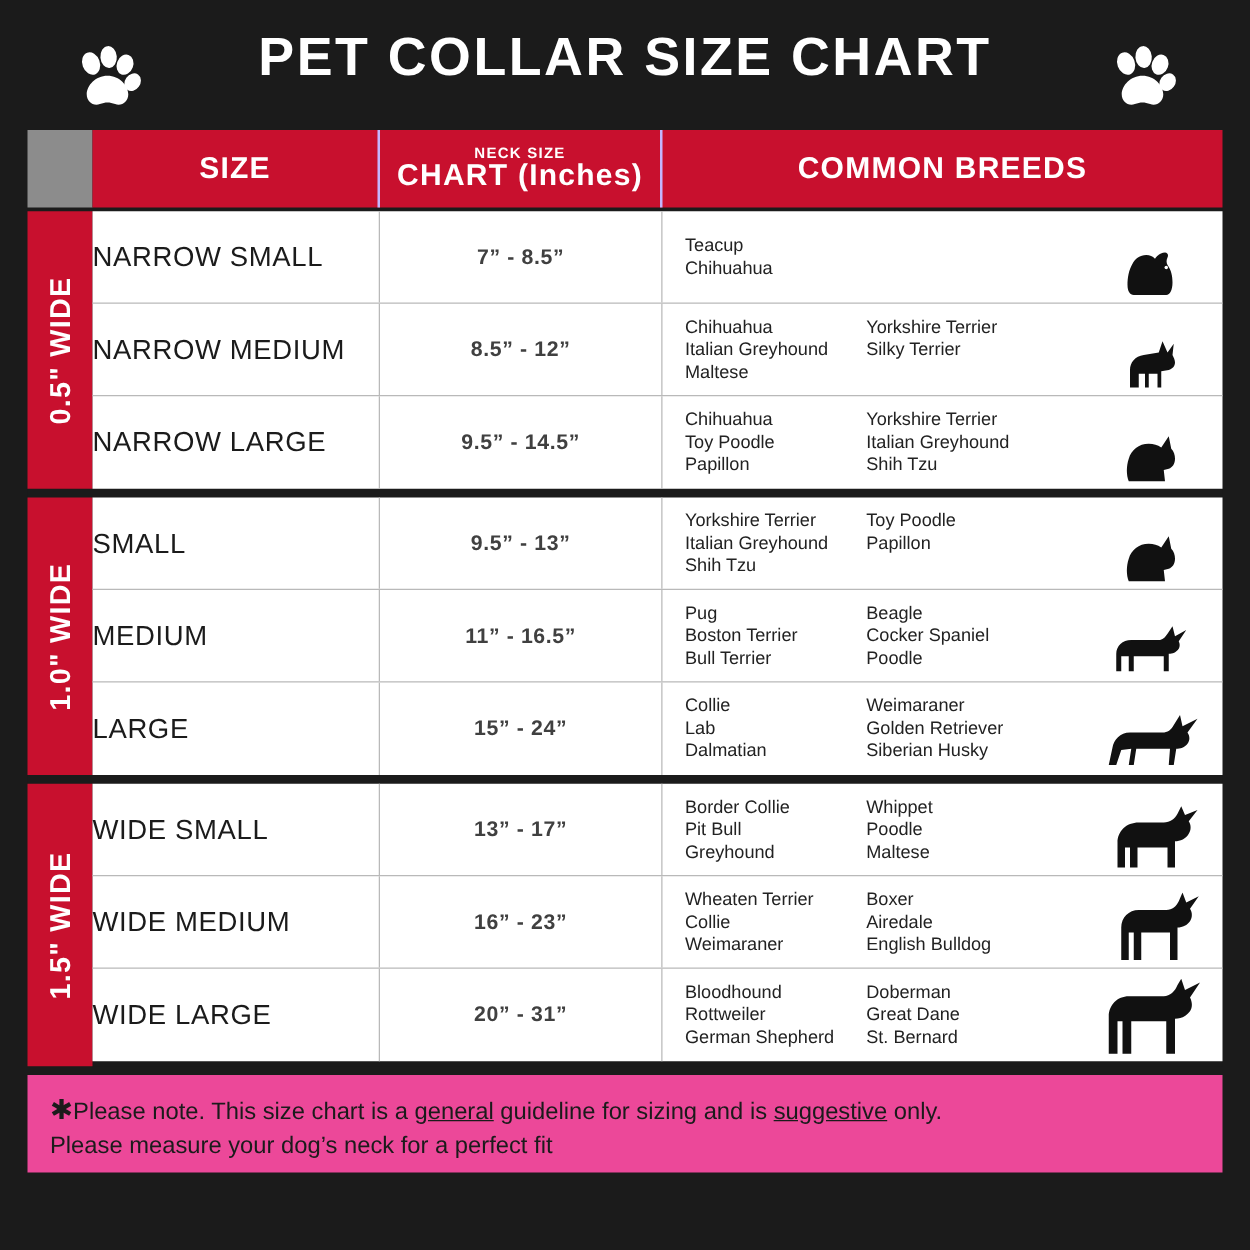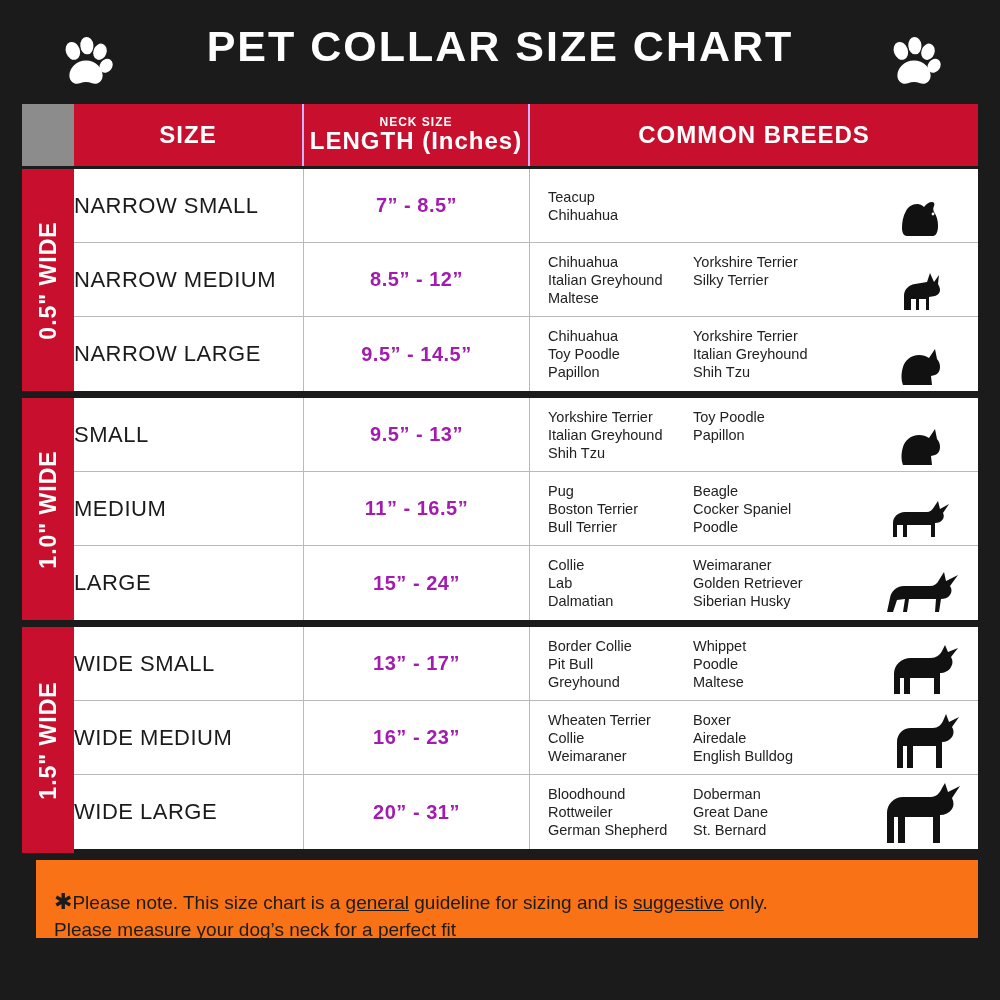--- a/index.html
+++ b/index.html
@@ -142,23 +142,23 @@
   .cell-size {
     width: 230px; flex: 0 0 230px;
     padding-left: 0;
     font-size: 22px;
     color: #1b1b1b;
     letter-spacing: 0.5px;
   }
   .cell-length {
     width: 226px; flex: 0 0 226px;
     justify-content: center;
-    font-size: 20px;
+    font-size: 17px;
     font-weight: bold;
-    color: #a21caf;
+    color: #404040;
     letter-spacing: 0.5px;
   }
   .cell-breeds {
     flex: 1 1 auto;
     padding-left: 18px;
     align-items: center;
   }
   .breed-cols {
     display: flex;
     flex: 1 1 auto;
@@ -175,26 +175,25 @@
     display: flex;
     align-items: flex-end;
     justify-content: center;
     height: 100%;
     padding-bottom: 4px;
     box-sizing: border-box;
   }
 
   
   .footer {
-    background: #f97316;
+    background: #ec4899;
     margin-top: 7px;
-    padding: 28px 18px 16px 18px;
+    padding: 14px 18px 16px 18px;
     box-sizing: border-box;
     height: 78px;
-    margin-left: 14px;
   }
   .footer-line {
     color: #1b1b1b;
     font-size: 19px;
     line-height: 27px;
   }
   .u { text-decoration: underline; }
   .star { font-size: 22px; }
 </style>
 </head>
@@ -234,21 +233,21 @@
         <span>1.5" WIDE</span>
       </div>
     </div>
 
     <div class="grid-col">
 
       <div class="head-row">
         <div class="head-cell c-size">SIZE</div>
         <div class="head-cell c-length">
           <div class="neck-small">NECK SIZE</div>
-          <div>LENGTH (Inches)</div>
+          <div>CHART (Inches)</div>
         </div>
         <div class="head-cell c-breeds">COMMON BREEDS</div>
       </div>
 
       <div class="group">
         <div class="row">
           <div class="cell cell-size">NARROW SMALL</div>
           <div class="cell cell-length">7” - 8.5”</div>
           <div class="cell cell-breeds">
             <div class="breed-cols">

